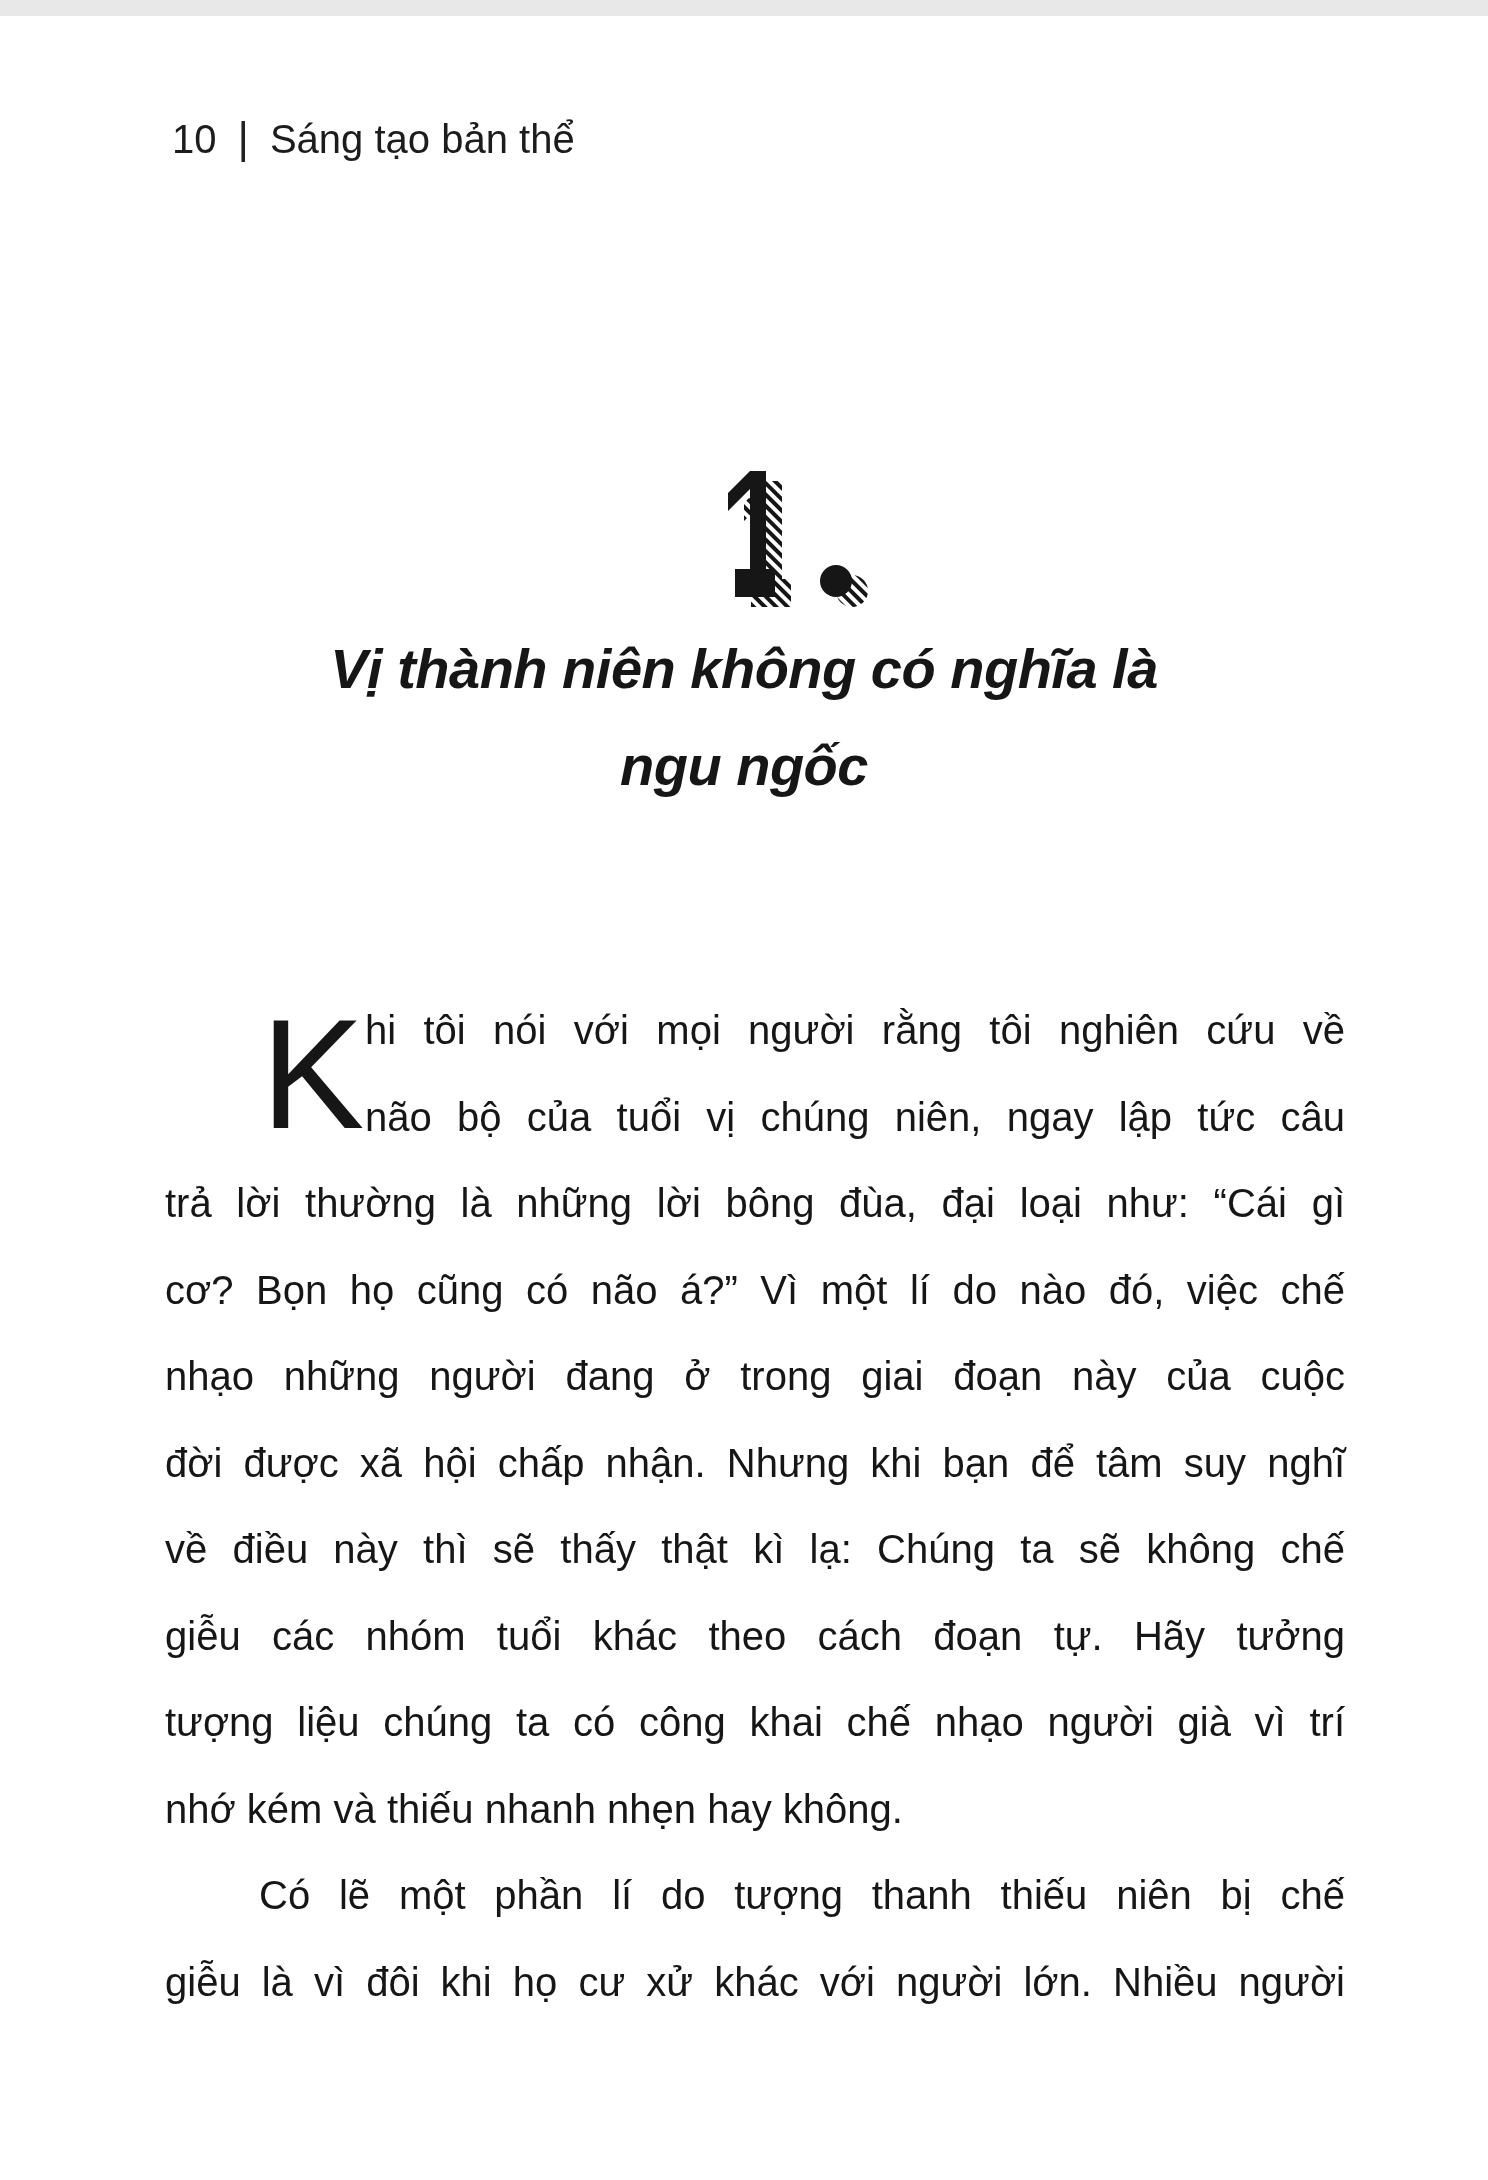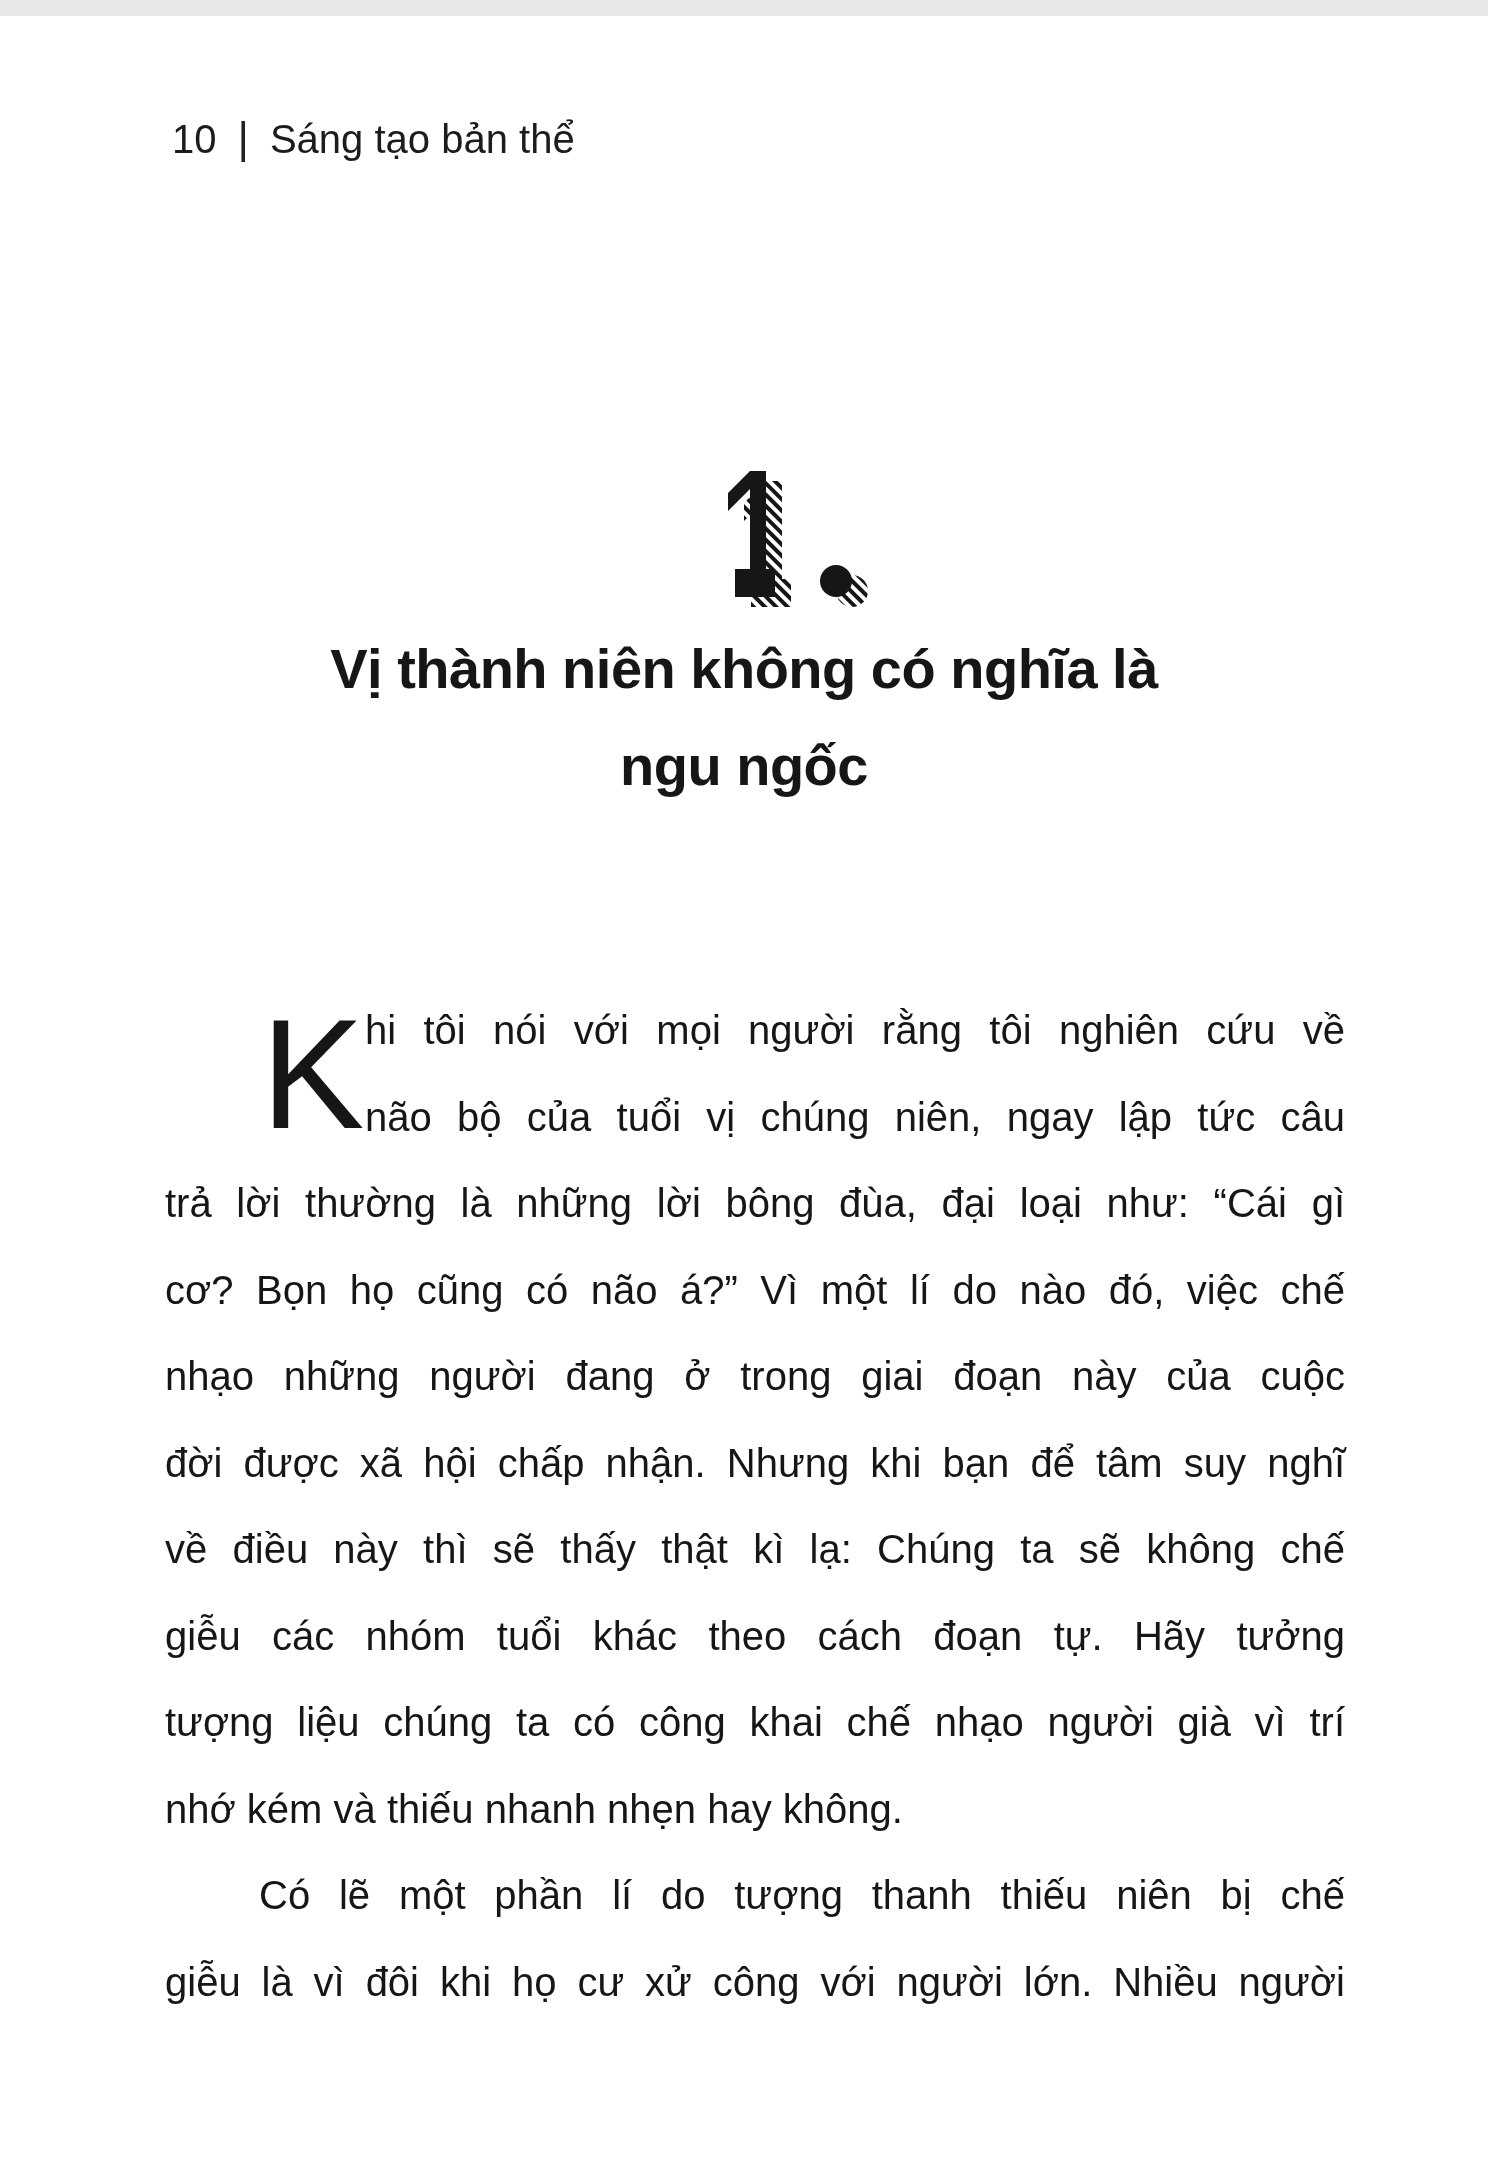--- a/index.html
+++ b/index.html
@@ -54,21 +54,21 @@
     left: 154px;
     top: 604px;
     width: 1180px;
     margin: 0;
     text-align: center;
     font-size: 56px;
     font-weight: 700;
     letter-spacing: -0.5px;
     color: #161616;
   }
-  .chapter-title span { display: block; line-height: 97px; }
+  .chapter-title span { display: block; line-height: 97px; font-style: italic; }
 
   
   .body-text {
     position: absolute;
     left: 165px;
     top: 971px;
     width: 1180px;
     font-size: 40px;
     color: #161616;
   }
@@ -140,16 +140,16 @@
     <div class="l">não bộ của tuổi vị chúng niên, ngay lập tức câu</div>
     <div class="l">trả lời thường là những lời bông đùa, đại loại như: “Cái gì</div>
     <div class="l">cơ? Bọn họ cũng có não á?” Vì một lí do nào đó, việc chế</div>
     <div class="l">nhạo những người đang ở trong giai đoạn này của cuộc</div>
     <div class="l">đời được xã hội chấp nhận. Nhưng khi bạn để tâm suy nghĩ</div>
     <div class="l">về điều này thì sẽ thấy thật kì lạ: Chúng ta sẽ không chế</div>
     <div class="l">giễu các nhóm tuổi khác theo cách đoạn tự. Hãy tưởng</div>
     <div class="l">tượng liệu chúng ta có công khai chế nhạo người già vì trí</div>
     <div class="l endpara">nhớ kém và thiếu nhanh nhẹn hay không.</div>
     <div class="l indent">Có lẽ một phần lí do tượng thanh thiếu niên bị chế</div>
-    <div class="l">giễu là vì đôi khi họ cư xử công với người lớn. Nhiều người</div>
+    <div class="l">giễu là vì đôi khi họ cư xử khác với người lớn. Nhiều người</div>
   </main>
 
 </div>
 
 </body></html>

